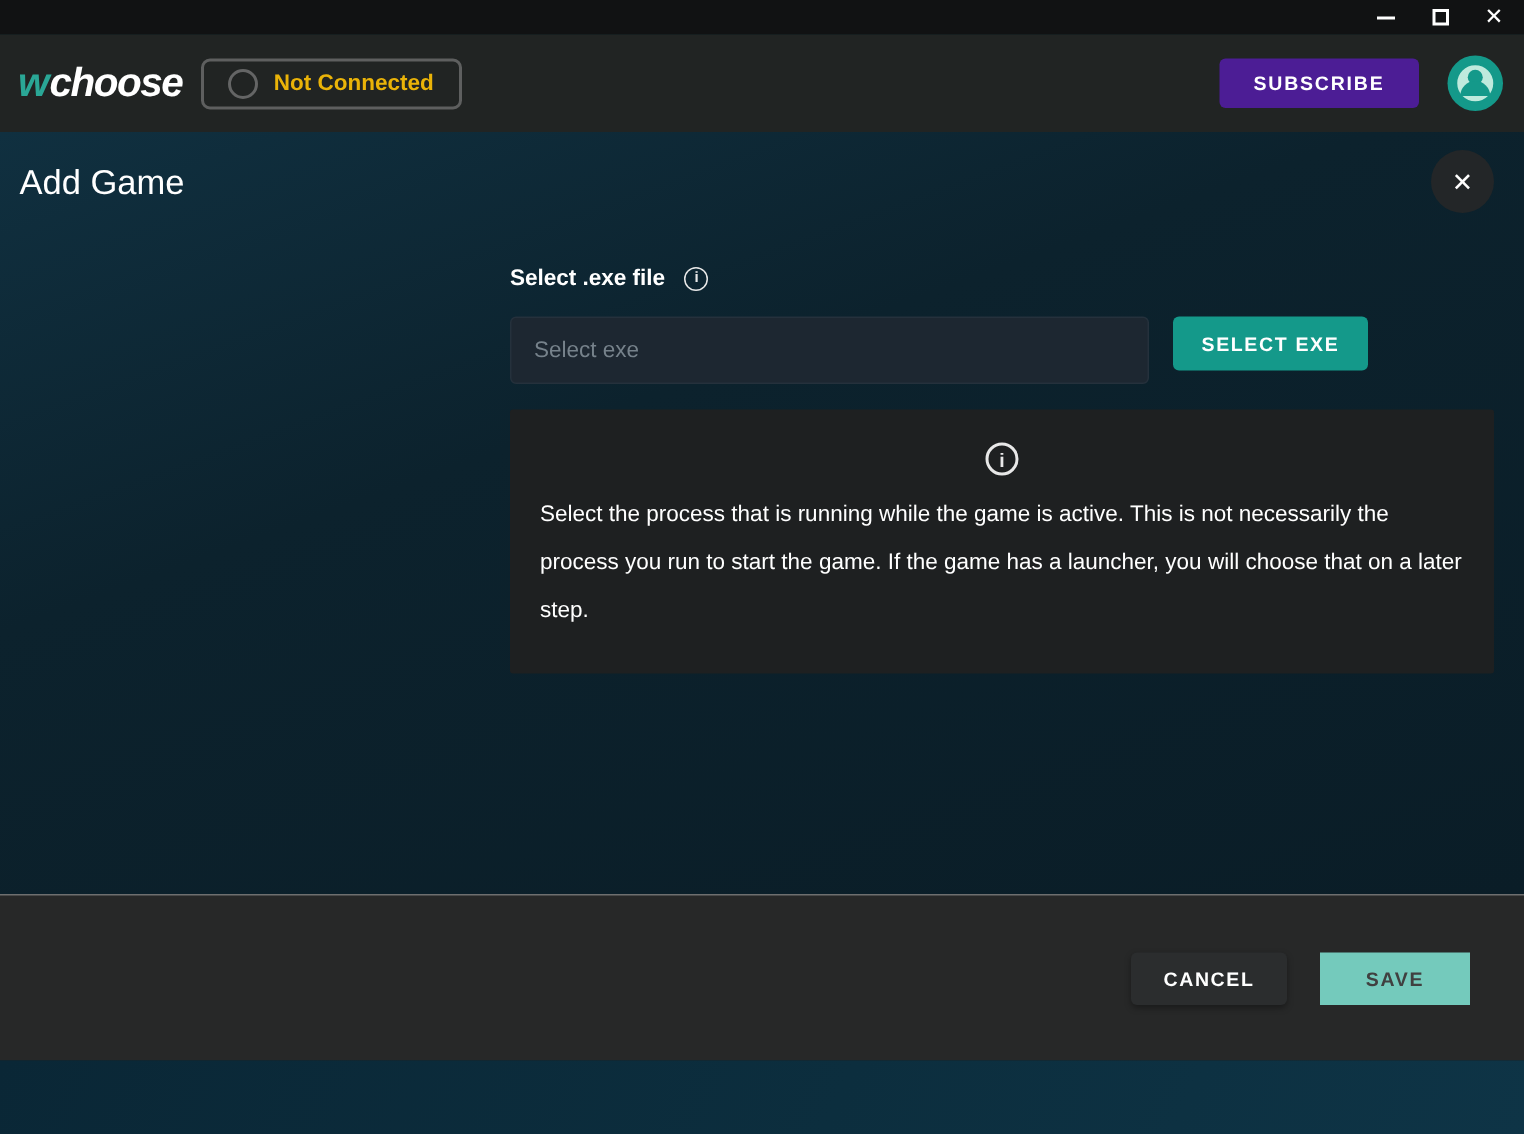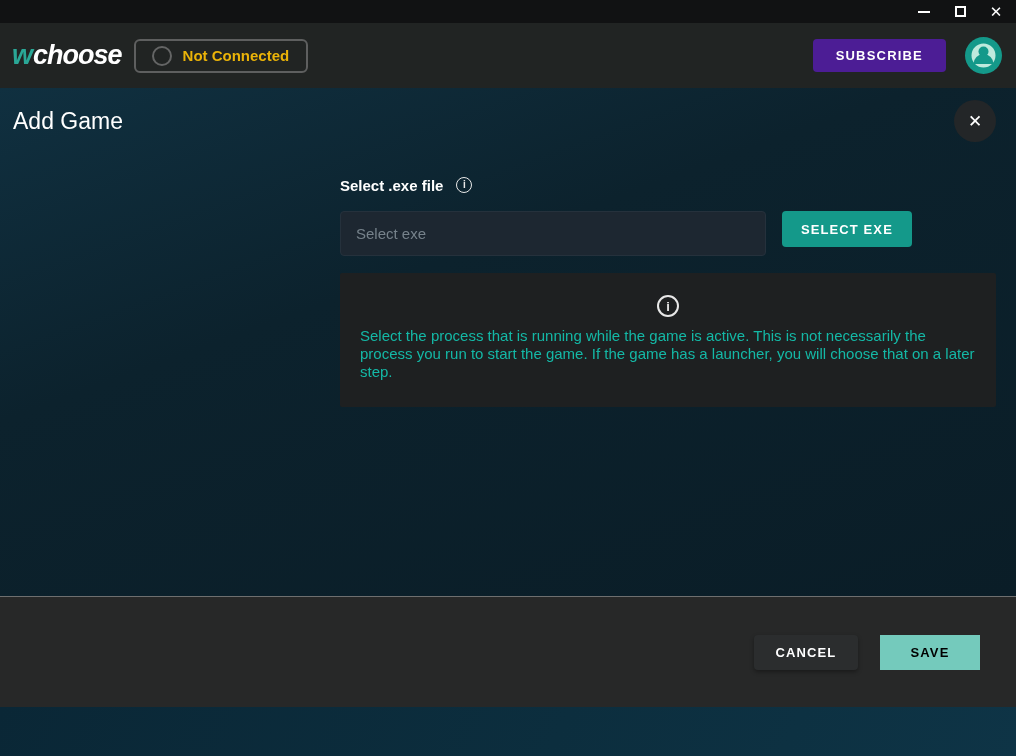--- a/index.html
+++ b/index.html
@@ -57,21 +57,21 @@
     height: 508px; flex: 0 0 auto; position: relative;
     background: linear-gradient(160deg, #103040 0%, #0c222d 38%, #0a1d27 100%);
   }
   .dialog-title { position: absolute; left: 13px; top: 20px; font-size: 23px; font-weight: 500; color: #ffffff; }
   .dialog-close {
     position: absolute; right: 20px; top: 12px; width: 42px; height: 42px;
     border-radius: 50%; border: none; background: #232628; color: #ffffff;
     font-size: 17px; line-height: 1; cursor: pointer; font-family: inherit;
   }
   .form-area { position: absolute; left: 340px; right: 20px; top: 89px; }
-  .label-row { display: flex; align-items: flex-start; gap: 13px; margin-bottom: 17px; }
+  .label-row { display: flex; align-items: center; gap: 13px; margin-bottom: 17px; }
   .form-label { font-size: 15px; font-weight: 700; color: #ffffff; }
   .info-icon {
     width: 16px; height: 16px; border: 1.6px solid #e8e8e8; border-radius: 50%;
     color: #e8e8e8; font-size: 10px; font-weight: 700; font-style: normal;
     display: inline-flex; align-items: center; justify-content: center; line-height: 1;
   }
   .input-row { display: flex; align-items: flex-start; gap: 16px; margin-bottom: 17px; }
   .exe-input {
     width: 426px; height: 45px; background: #1d2731; border: 1px solid #25313c;
     border-radius: 4px; color: #dfe5e8; font-family: inherit; font-size: 15px;
@@ -81,37 +81,37 @@
   .select-exe-btn {
     height: 36px; padding: 0 19px; border: none; border-radius: 4px;
     background: #14998a; color: #ffffff; font-family: inherit;
     font-size: 13px; font-weight: 700; letter-spacing: 1.1px; cursor: pointer;
   }
   .info-panel {
     background: #1e2021; border-radius: 2px; padding: 22px 20px 26px 20px;
   }
   .info-panel .panel-icon-wrap { display: flex; justify-content: center; margin-bottom: 10px; }
   .info-panel .info-icon.large { width: 22px; height: 22px; font-size: 13px; border-width: 2px; }
-  .info-panel p { font-size: 15px; line-height: 18px; color: #14b8a6; }
+  .info-panel p { font-size: 15px; line-height: 32px; color: #ffffff; }
 
   
   .footer {
     height: 111px; flex: 0 0 auto; background: #272828; border-top: 1px solid #6e6f6f;
     display: flex; align-items: center; justify-content: flex-end;
     gap: 22px; padding-right: 36px;
   }
   .cancel-btn {
     width: 104px; height: 35px; border: none; border-radius: 4px;
     background: #2b2d2e; box-shadow: 0 2px 4px rgba(0,0,0,0.35);
     color: #ffffff; font-family: inherit; font-size: 13px; font-weight: 700;
     letter-spacing: 1.1px; cursor: pointer;
   }
   .save-btn {
     width: 100px; height: 35px; border: none; border-radius: 0;
-    background: #74cabc; color: #000000; font-family: inherit; font-size: 13px;
+    background: #74cabc; color: #404040; font-family: inherit; font-size: 13px;
     font-weight: 700; letter-spacing: 1.1px; cursor: pointer;
   }
 
   
   .bottom-strip {
     flex: 1 1 auto;
     background: linear-gradient(115deg, #0a2736 0%, #0c2e3e 55%, #0e3446 100%);
   }
 </style>
 </head>

